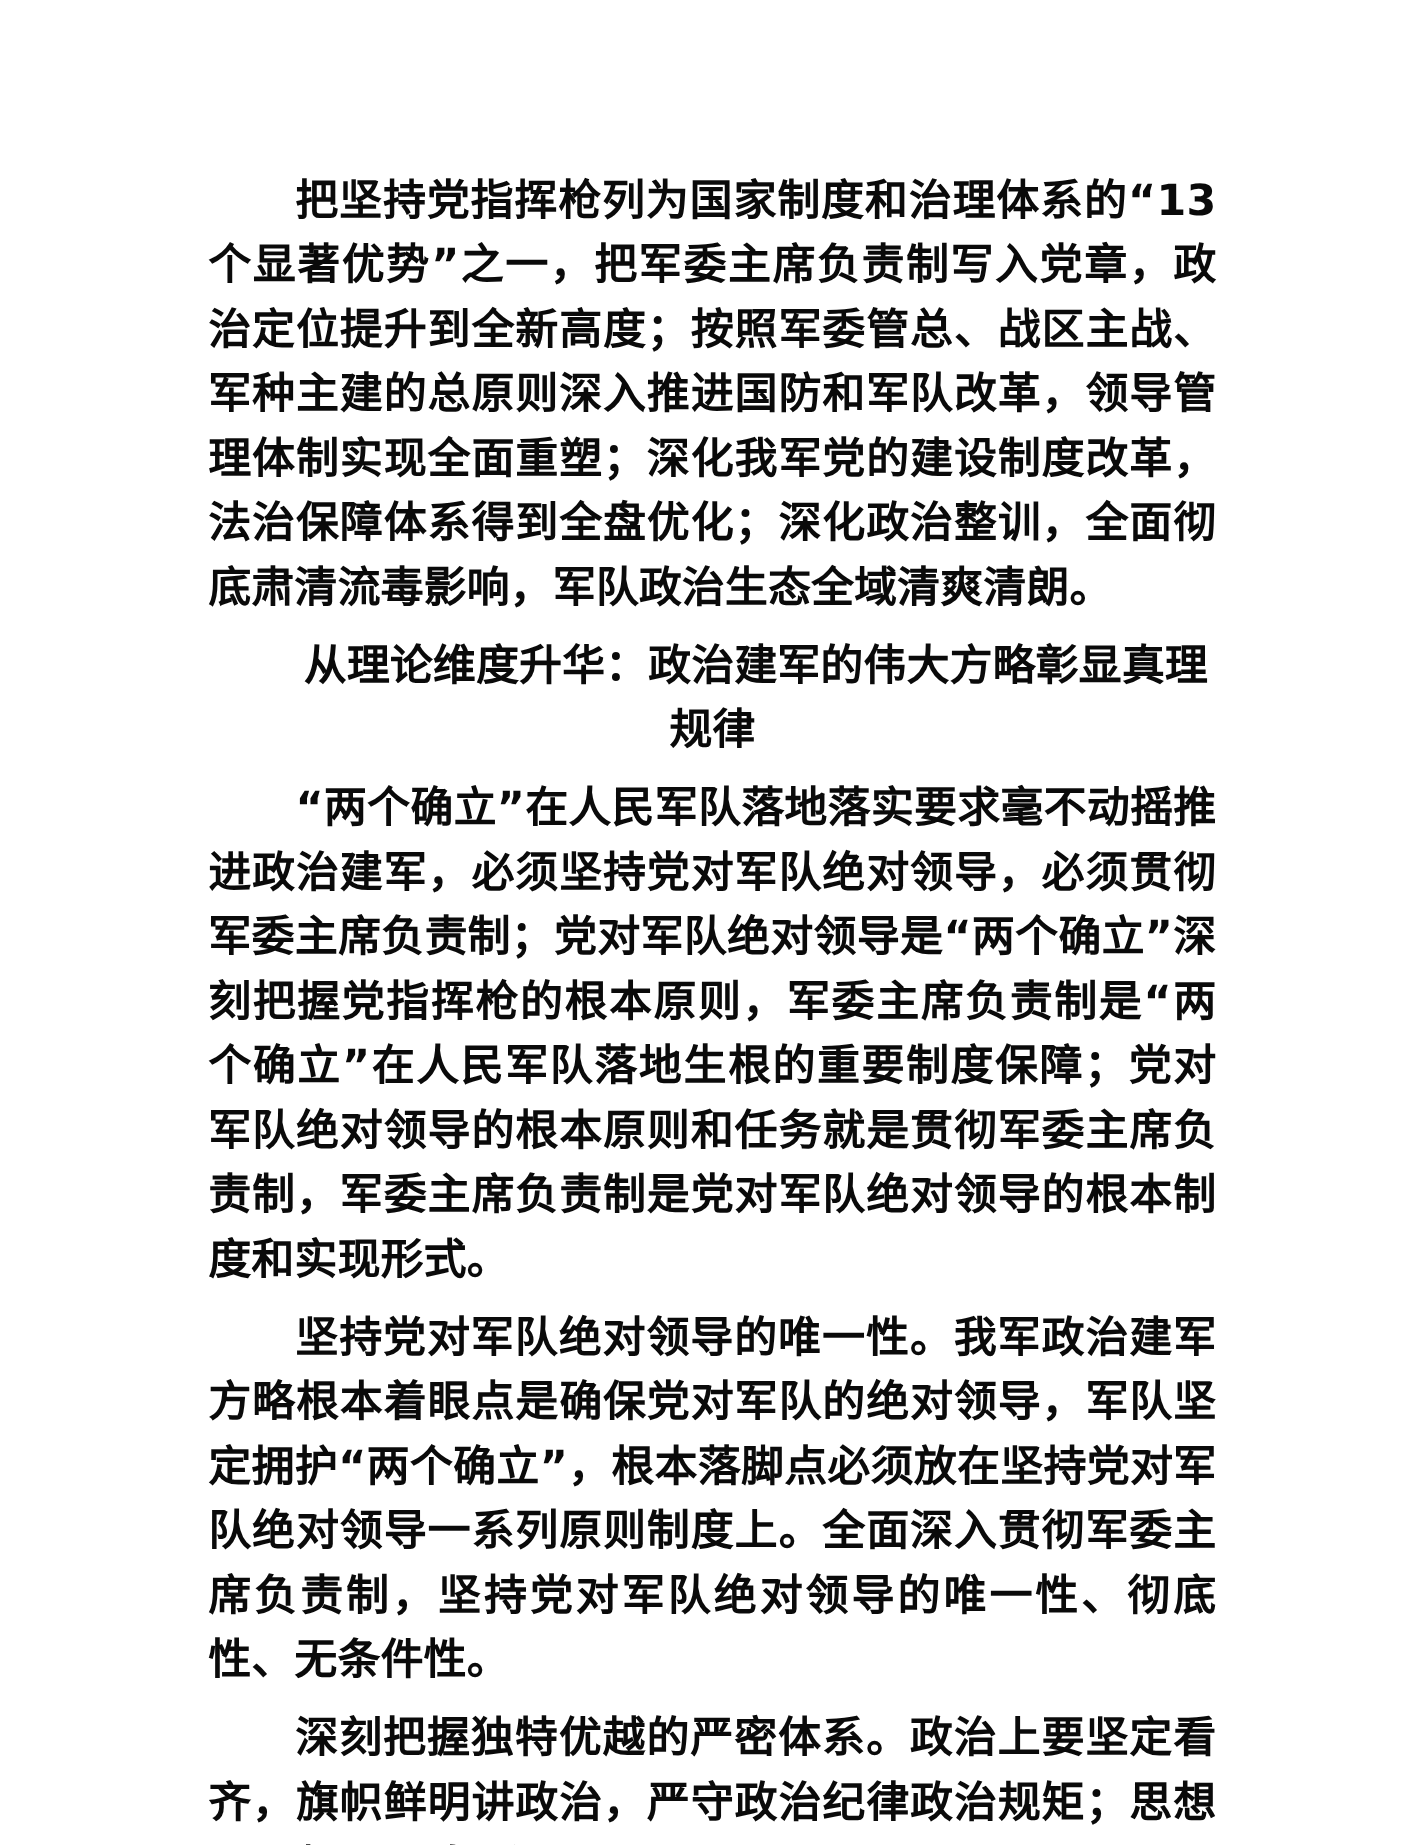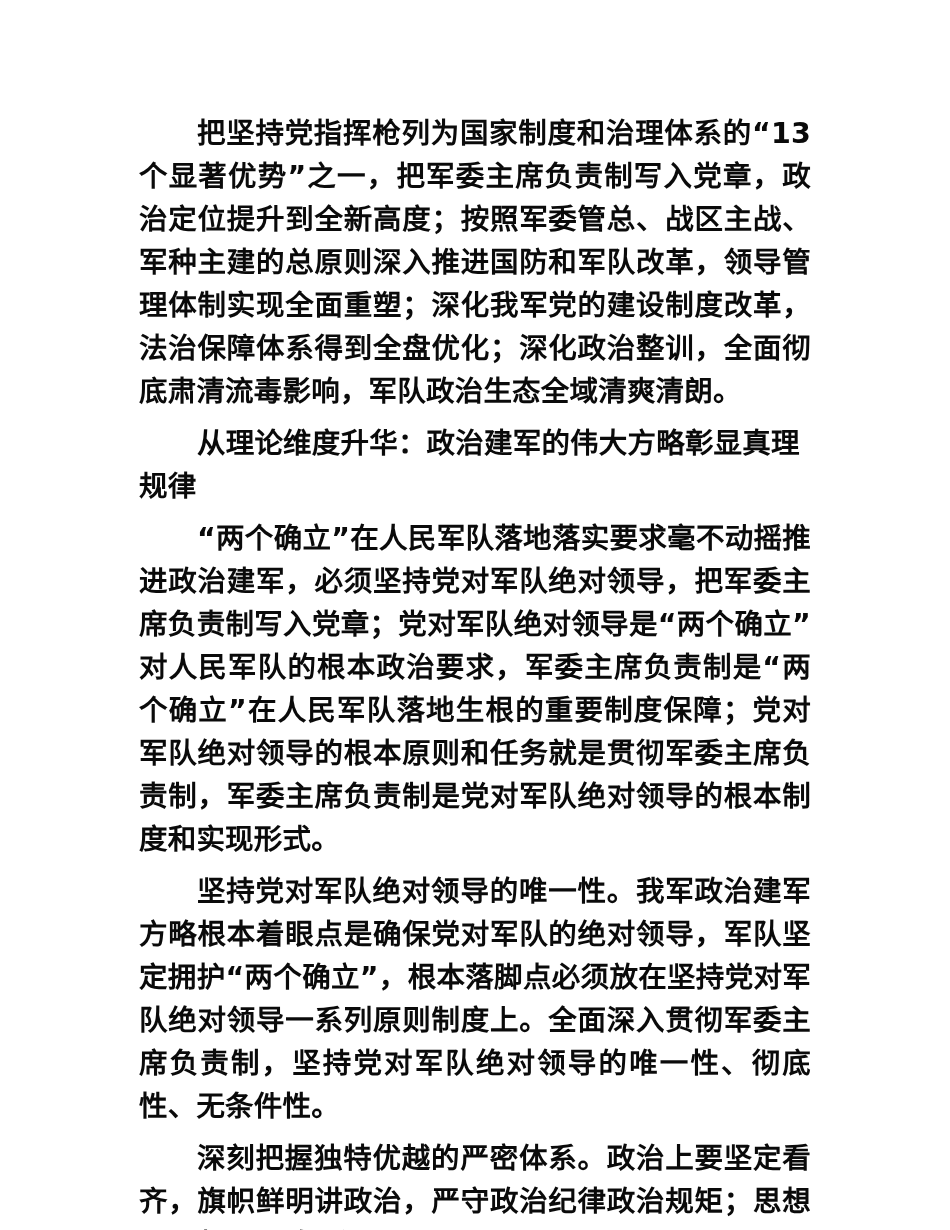--- a/index.html
+++ b/index.html
@@ -45,38 +45,38 @@
     -webkit-font-smoothing: antialiased;
   }
 
   
   .para + .para {
     margin-top: 9px;
   }
 
   
   .heading-line {
-    text-align: left;
+    text-align: center;
   }
 
   
   .para-last {
     overflow: hidden;
   }
 </style>
 </head>
 <body>
 
 <div id="page">
   <div id="content">
 
     <p class="para">把坚持党指挥枪列为国家制度和治理体系的“13 个显著优势”之一，把军委主席负责制写入党章，政治定位提升到全新高度；按照军委管总、战区主战、军种主建的总原则深入推进国防和军队改革，领导管理体制实现全面重塑；深化我军党的建设制度改革，法治保障体系得到全盘优化；深化政治整训，全面彻底肃清流毒影响，军队政治生态全域清爽清朗。</p>
 
     <p class="para heading-line">从理论维度升华：政治建军的伟大方略彰显真理规律</p>
 
-    <p class="para">“两个确立”在人民军队落地落实要求毫不动摇推进政治建军，必须坚持党对军队绝对领导，把军委主席负责制写入党章；党对军队绝对领导是“两个确立”对人民军队的根本政治要求，军委主席负责制是“两个确立”在人民军队落地生根的重要制度保障；党对军队绝对领导的根本原则和任务就是贯彻军委主席负责制，军委主席负责制是党对军队绝对领导的根本制度和实现形式。</p>
+    <p class="para">“两个确立”在人民军队落地落实要求毫不动摇推进政治建军，必须坚持党对军队绝对领导，必须贯彻军委主席负责制；党对军队绝对领导是“两个确立”深刻把握党指挥枪的根本原则，军委主席负责制是“两个确立”在人民军队落地生根的重要制度保障；党对军队绝对领导的根本原则和任务就是贯彻军委主席负责制，军委主席负责制是党对军队绝对领导的根本制度和实现形式。</p>
 
     <p class="para">坚持党对军队绝对领导的唯一性。我军政治建军方略根本着眼点是确保党对军队的绝对领导，军队坚定拥护“两个确立”，根本落脚点必须放在坚持党对军队绝对领导一系列原则制度上。全面深入贯彻军委主席负责制，坚持党对军队绝对领导的唯一性、彻底性、无条件性。</p>
 
     <p class="para para-last">深刻把握独特优越的严密体系。政治上要坚定看齐，旗帜鲜明讲政治，严守政治纪律政治规矩；思想上要凝心聚魂，深</p>
 
   </div>
 </div>
 
 </body></html>

